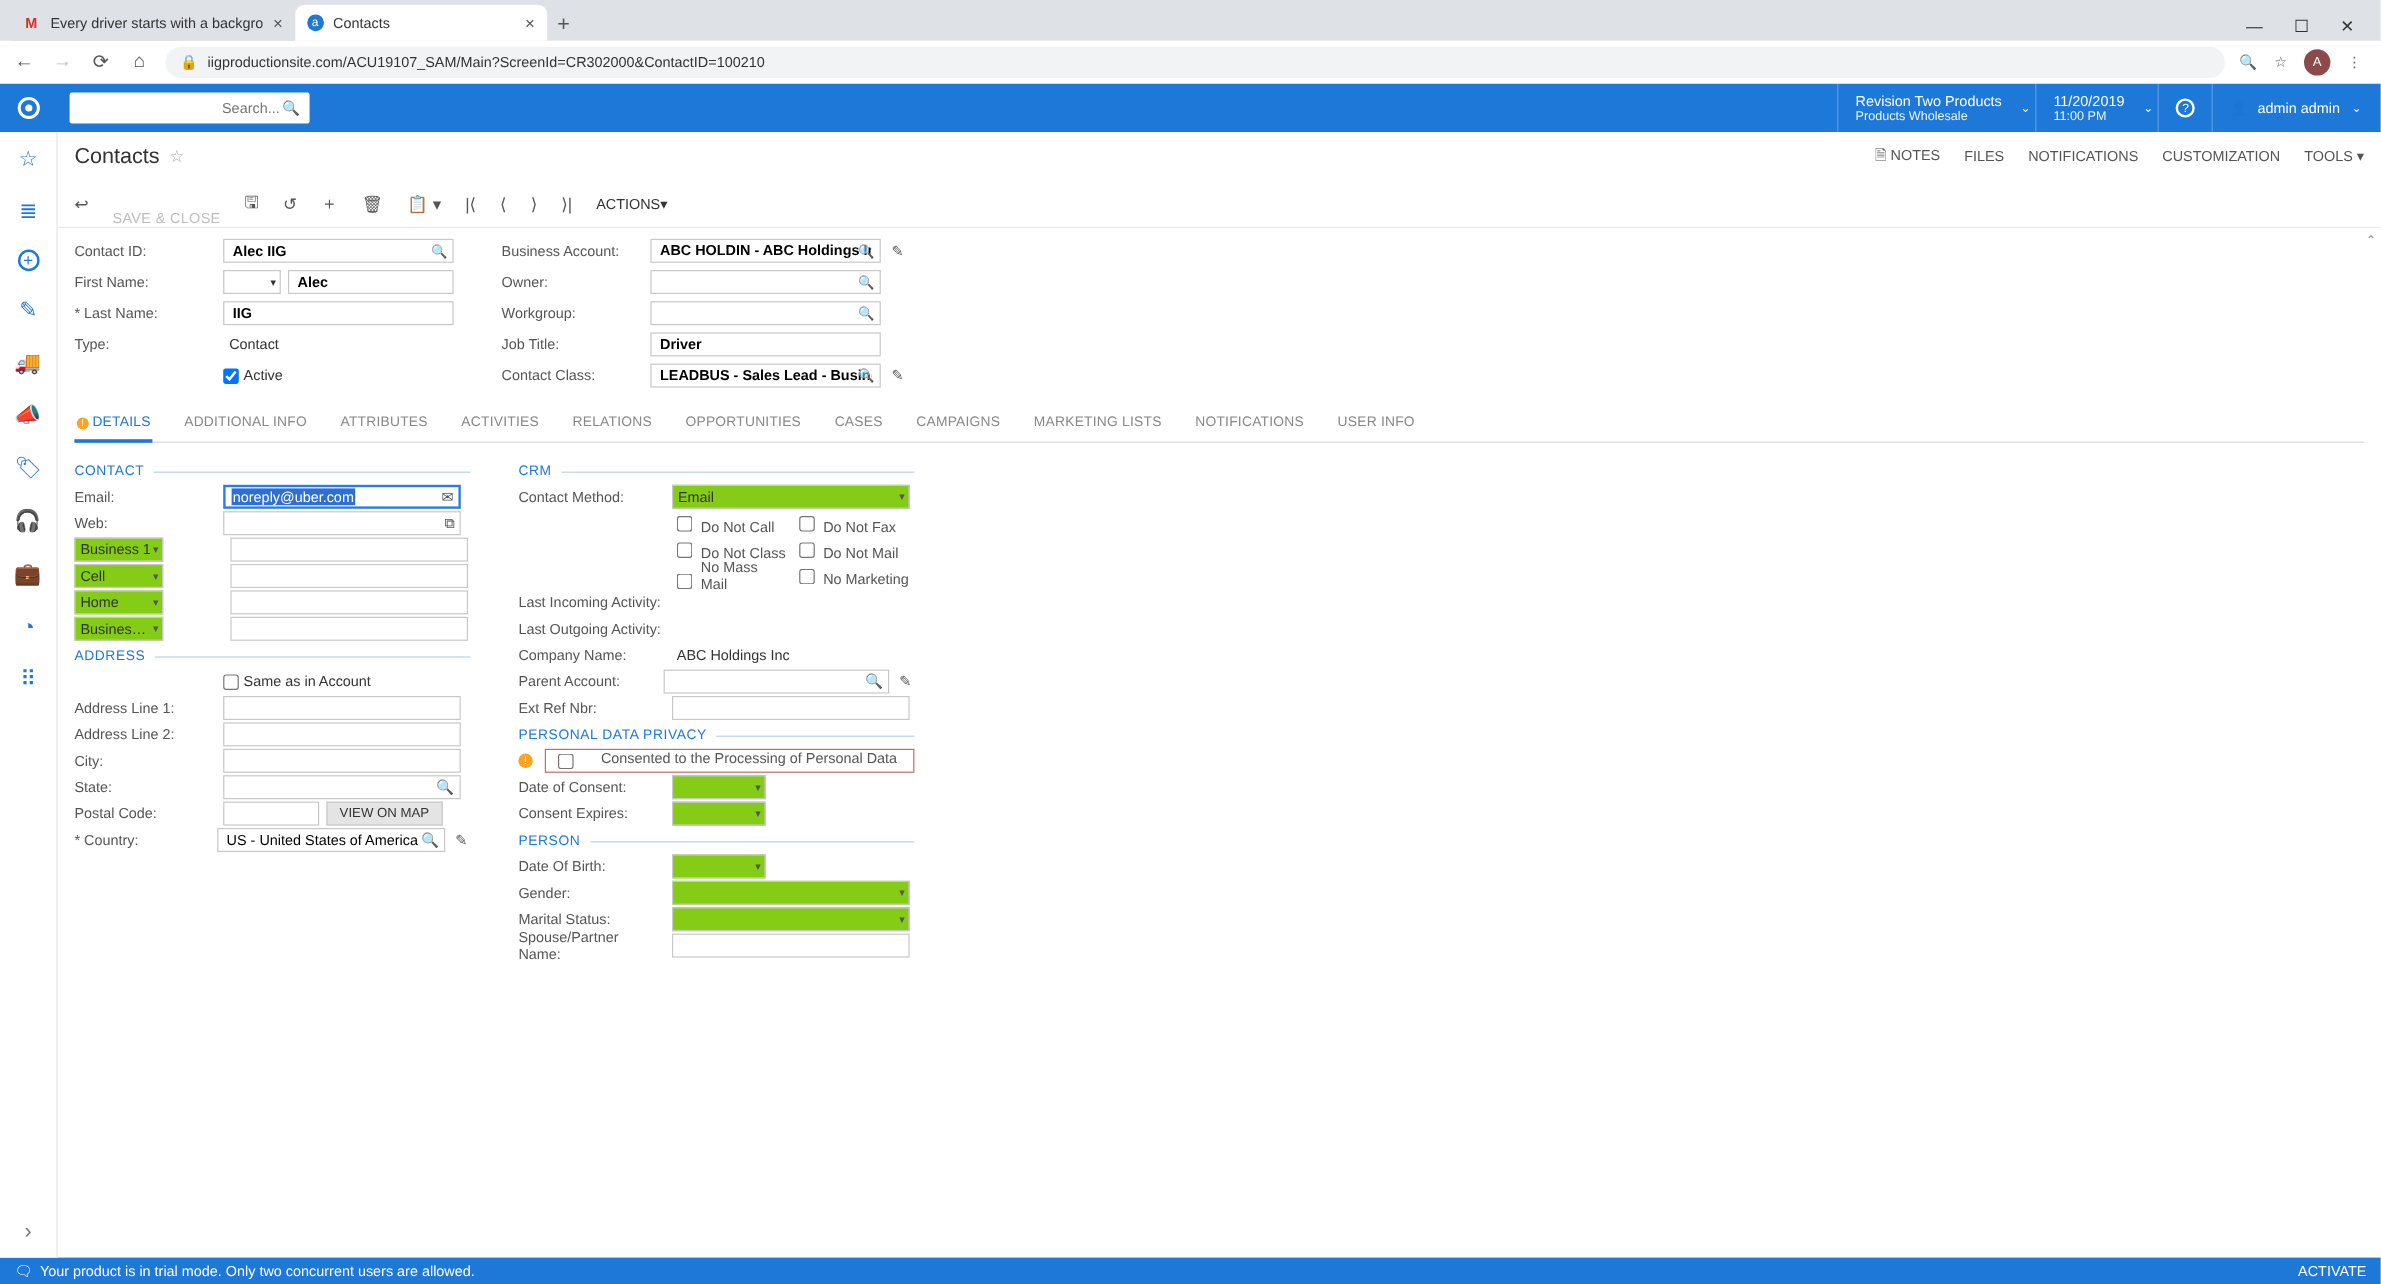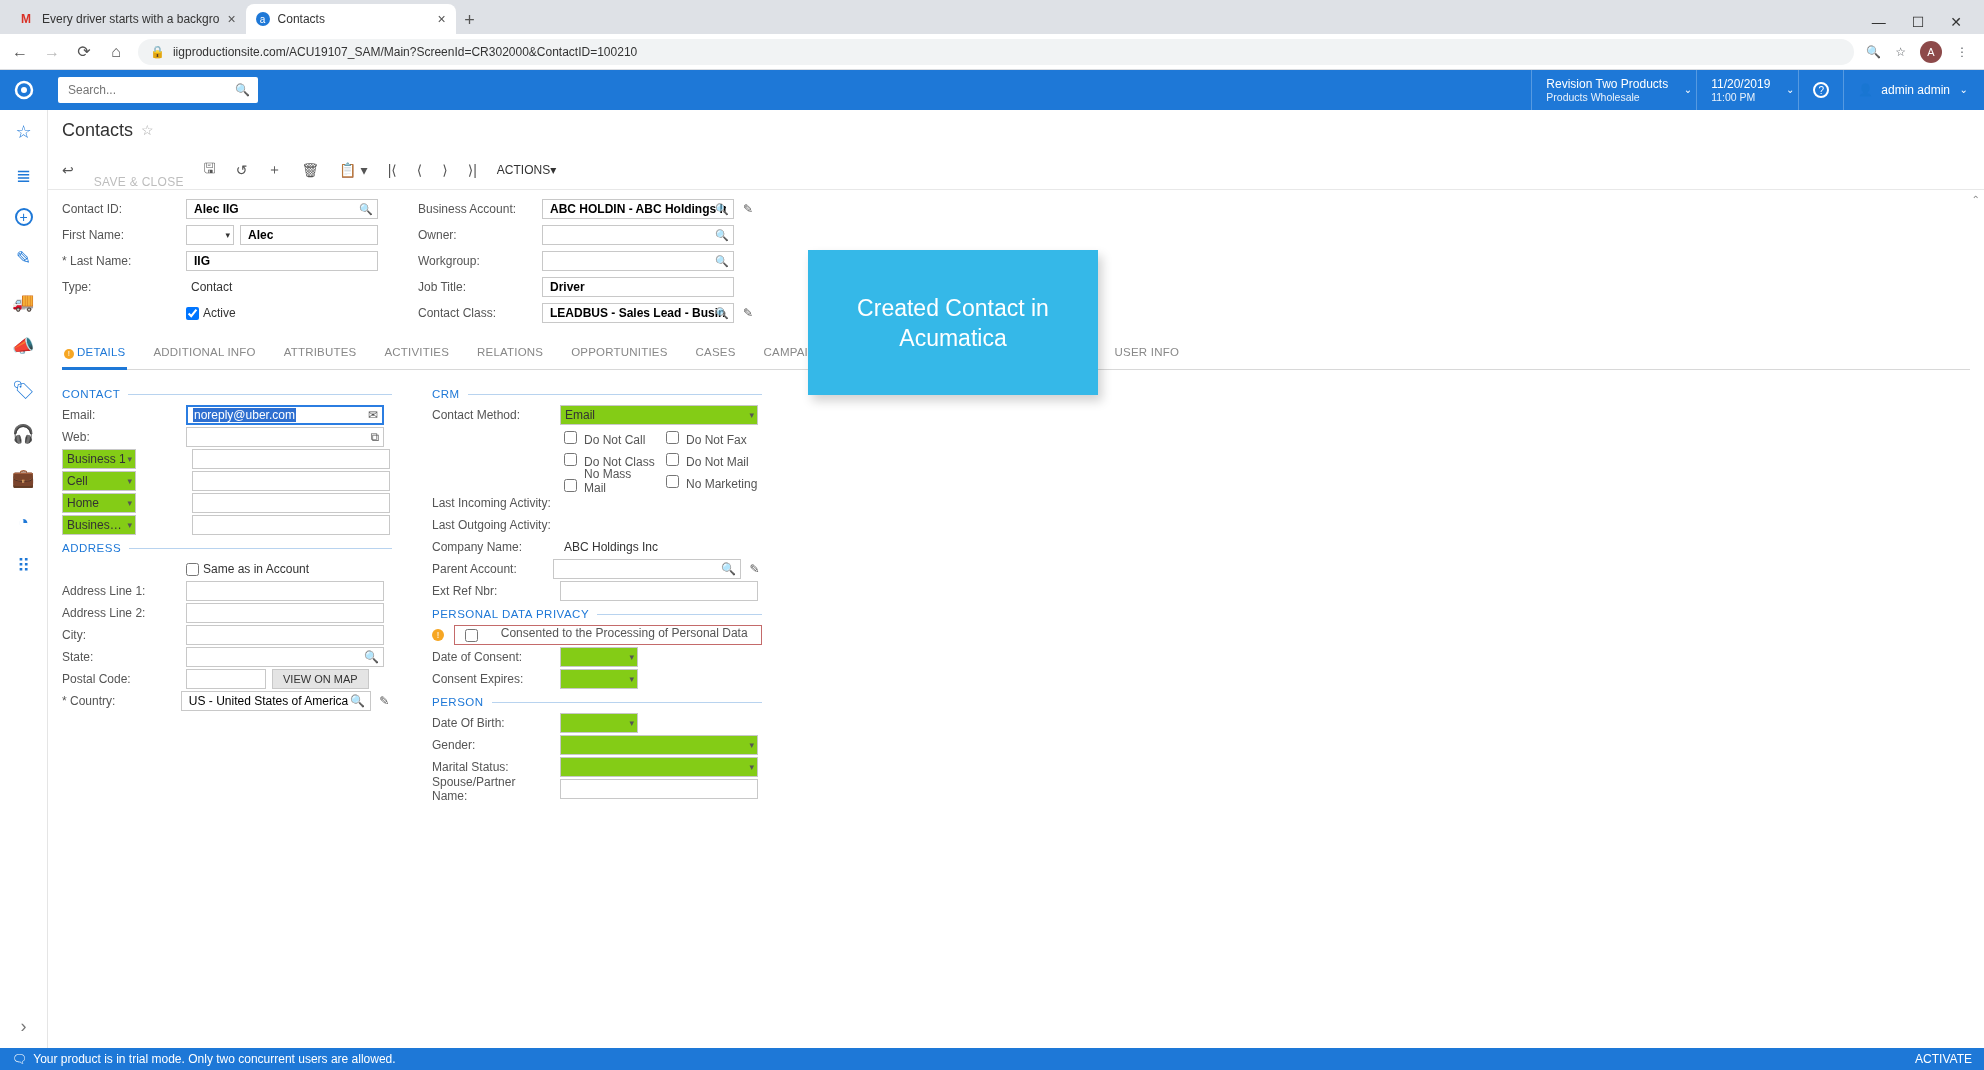--- a/index.html
+++ b/index.html
@@ -57,21 +57,21 @@
   .app-top {
     height: 40px;
     background: #1e78d7;
     display:flex; align-items:center;
     color:#fff;
     gap:10px;
     padding-right:12px;
   }
   .app-logo { width:48px;height:40px;display:flex;align-items:center;justify-content:center;font-size:18px; }
   .search-wrap { width:200px; height:26px; background:#fff; border-radius:2px; display:flex; align-items:center; padding:0 8px; }
-  .search-wrap input { border:none; outline:none; flex:1; font-size:12px; color:#000000; }
+  .search-wrap input { border:none; outline:none; flex:1; font-size:12px; color:#000000;text-align:right; }
   .search-wrap .sicon { color:#1e78d7; cursor:pointer; }
   .app-top-right { margin-left:auto; display:flex; align-items:stretch; height:40px; }
   .app-top-cell { border-left:1px solid rgba(255,255,255,0.25); padding:0 14px; display:flex; flex-direction:column; justify-content:center; gap:0; cursor:pointer; position:relative; }
   .app-top-cell .line1 { font-size:12px; line-height:14px; }
   .app-top-cell .line2 { font-size:10.5px; line-height:12px; opacity:.9; }
   .app-top-cell.single { flex-direction:row; align-items:center; gap:8px; }
   .caretd { position:absolute; right:4px; top:14px; font-size:10px; }
   
   .layout { display:flex; height: calc(100vh - 34px - 36px - 40px - 22px); }
   .rail {
@@ -234,20 +234,27 @@
     <div class="ricon expand">›</div>
   </div>
 
   <div class="main">
 
     <div class="page-header">
       <div class="page-title">
         <span>Contacts</span>
         <span class="star">☆</span>
       </div>
+      <div class="page-actions">
+        <span><span>🗎</span> <span>NOTES</span></span>
+        <span>FILES</span>
+        <span>NOTIFICATIONS</span>
+        <span>CUSTOMIZATION</span>
+        <span><span>TOOLS</span> ▾</span>
+      </div>
     </div>
 
     <div class="toolbar">
       <span class="tbtn">↩</span>
       <span class="save-close">SAVE &amp; CLOSE</span>
       <span class="tbtn">🖫</span>
       <span class="tbtn">↺</span>
       <span class="tbtn">＋</span>
       <span class="tbtn">🗑</span>
       <span class="tbtn">📋 ▾</span>
@@ -589,21 +596,20 @@
             </div>
           <div class="frow">
               <span class="flabel" style="width:122px">Spouse/Partner Name:</span>
               <div class="input-wide">
                 <input style="">
               </div>
             </div>
         </div>
       </div>
 
-      <div class="callout">Created Contact in Acumatica</div>
     </div>
   </div>
 </div>
 
 <div class="footer">
   <div class="msg">
     <span>🗨</span>
     <span>Your product is in trial mode. Only two concurrent users are allowed.</span>
   </div>
   <span style="cursor:pointer;">ACTIVATE</span>

